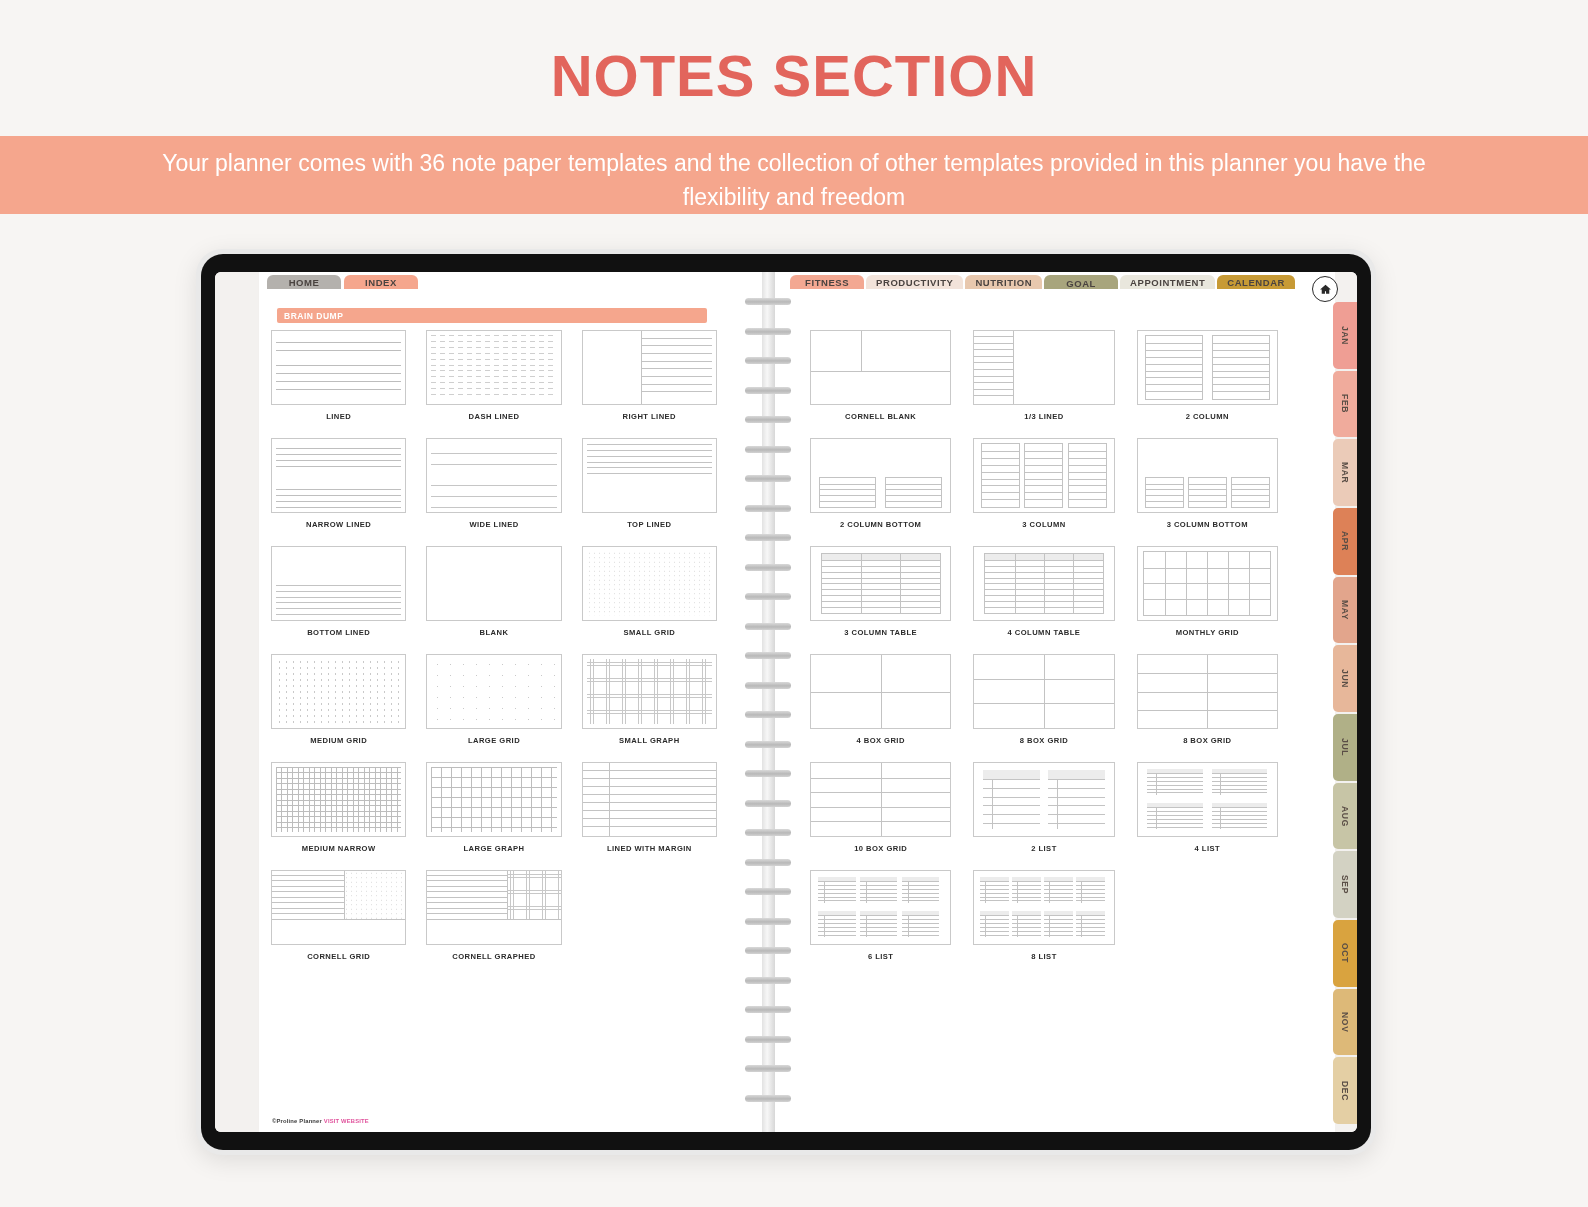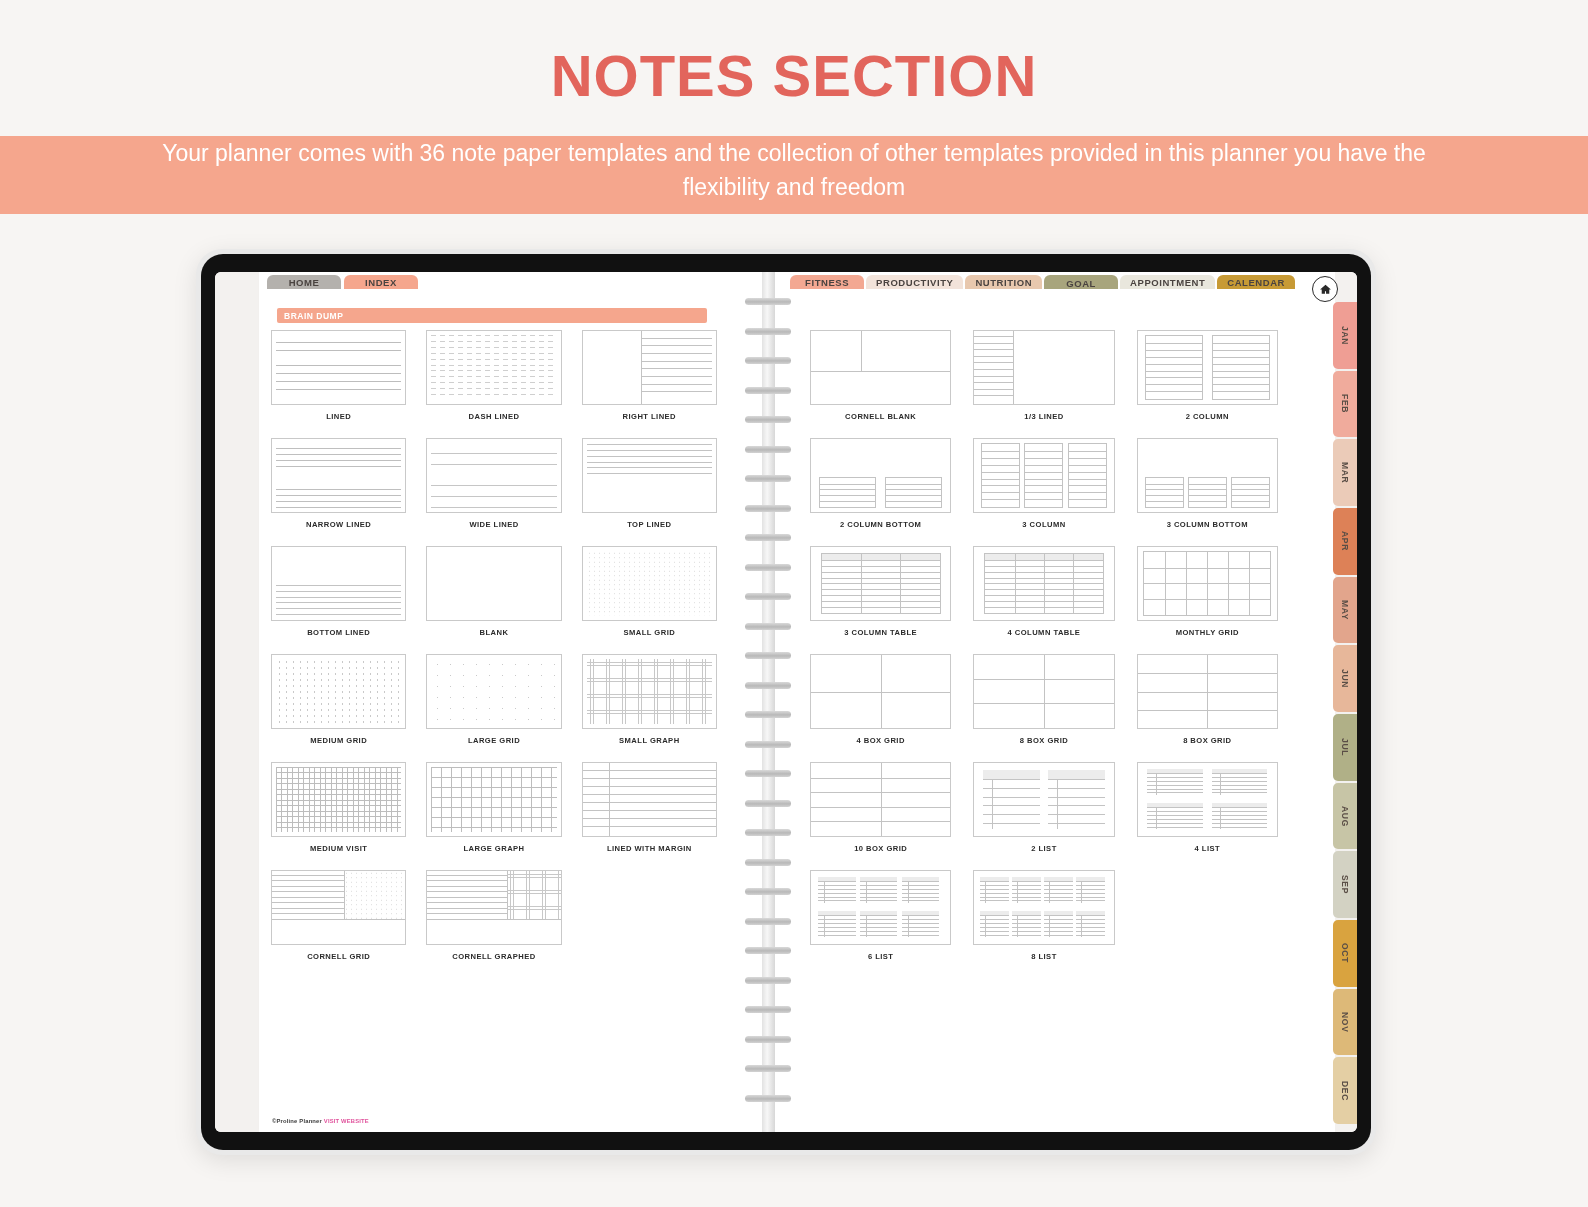--- a/index.html
+++ b/index.html
@@ -14,21 +14,21 @@
   
   .page-title {
     position: absolute; top: 42px; left: 0; width: 100%;
     text-align: center;
     font-size: 58px; font-weight: 700; letter-spacing: 1px;
     color: #e2655c;
   }
   .subtitle-band {
     position: absolute; top: 136px; left: 0; width: 100%; height: 78px;
     background: #f5a68d;
-    display: flex; align-items: flex-start; justify-content: center;
+    display: flex; align-items: flex-end; justify-content: center;
   }
   .subtitle-text {
     color: #ffffff; font-size: 23px; line-height: 34px;
     text-align: center; font-weight: 400; max-width: 1290px;
   }
 
   
   .tablet-outer {
     position: absolute; left: 196px; top: 249px;
     width: 1180px; height: 906px;
@@ -422,21 +422,21 @@
                 </div>
               </div>
               <div class="cap">SMALL GRAPH</div>
             </div>
             <div class="cell">
               <div class="thumb">
                 <div class="in">
                   <div class="pad graph-md"></div>
                 </div>
               </div>
-              <div class="cap">MEDIUM VISIT</div>
+              <div class="cap">MEDIUM NARROW</div>
             </div>
             <div class="cell">
               <div class="thumb">
                 <div class="in">
                   <div class="pad graph-lg"></div>
                 </div>
               </div>
               <div class="cap">LARGE GRAPH</div>
             </div>
             <div class="cell">

